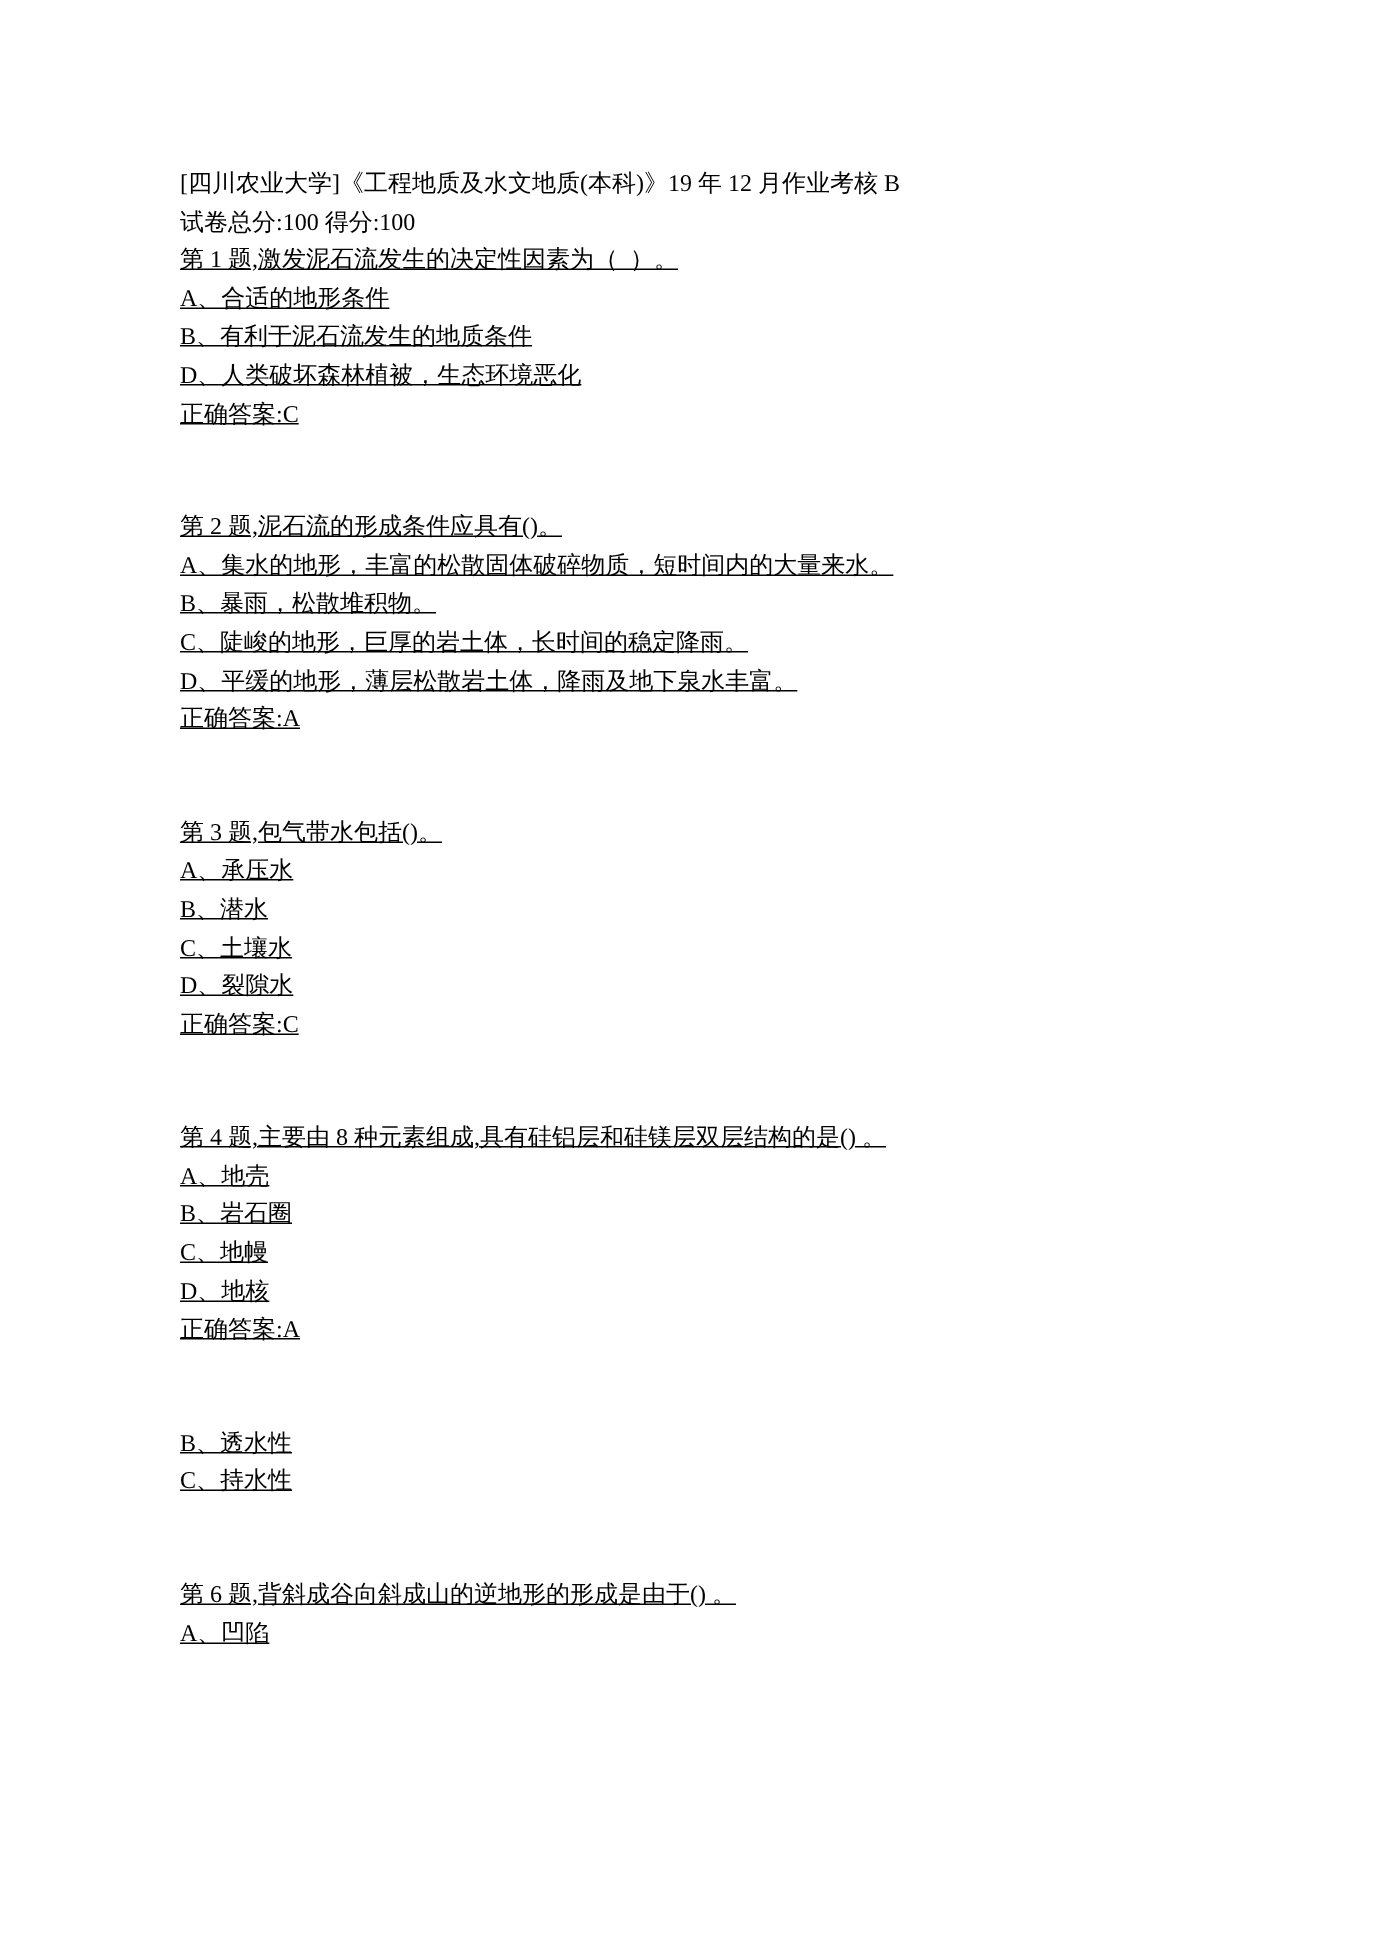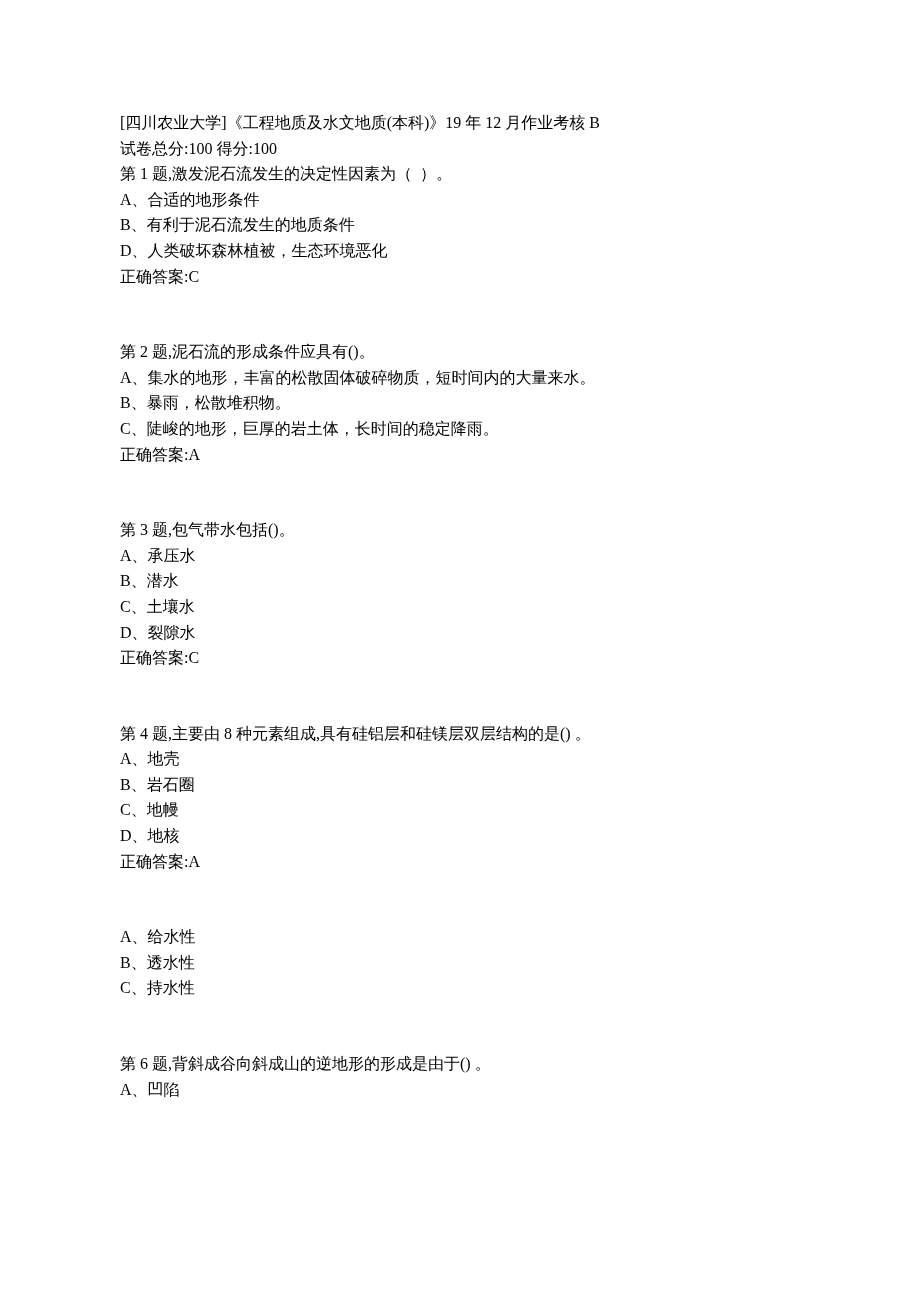--- a/index.html
+++ b/index.html
@@ -12,20 +12,21 @@
       font-family: "SimSun", "宋体", serif;
       font-size: 16px;
       line-height: 1.6;
       color: #000000;
       padding: 110px 120px 50px 120px;
       width: 920px;
     }
     .line {
       display: block;
       white-space: pre-wrap;
+      text-decoration: underline;
     }
     .header-line {
       display: block;
     }
   </style>
 </head>
 <body>
 
 <div class="header-line">[四川农业大学]《工程地质及水文地质(本科)》19 年 12 月作业考核 B</div>
 <div class="header-line">试卷总分:100     得分:100</div>
@@ -37,20 +38,21 @@
       <span class="line">B、有利于泥石流发生的地质条件</span>
       <span class="line">D、人类破坏森林植被，生态环境恶化</span>
       <span class="line">正确答案:C</span>
     </div>
     <div style="height: 50px;"></div>
     <div class="">
       <span class="line">第 2 题,泥石流的形成条件应具有()。</span>
       <span class="line">A、集水的地形，丰富的松散固体破碎物质，短时间内的大量来水。</span>
       <span class="line">B、暴雨，松散堆积物。</span>
       <span class="line">C、陡峻的地形，巨厚的岩土体，长时间的稳定降雨。</span>
+      <span class="line">D、平缓的地形，薄层松散岩土体，降雨及地下泉水丰富。</span>
       <span class="line">正确答案:A</span>
     </div>
     <div style="height: 50px;"></div>
     <div class="">
       <span class="line">第 3 题,包气带水包括()。</span>
       <span class="line">A、承压水</span>
       <span class="line">B、潜水</span>
       <span class="line">C、土壤水</span>
       <span class="line">D、裂隙水</span>
       <span class="line">正确答案:C</span>
@@ -59,21 +61,20 @@
     <div class="">
       <span class="line">第 4 题,主要由 8 种元素组成,具有硅铝层和硅镁层双层结构的是() 。</span>
       <span class="line">A、地壳</span>
       <span class="line">B、岩石圈</span>
       <span class="line">C、地幔</span>
       <span class="line">D、地核</span>
       <span class="line">正确答案:A</span>
     </div>
     <div style="height: 50px;"></div>
     <div class="">
-      <span class="line">A、给水性</span>
       <span class="line">B、透水性</span>
       <span class="line">C、持水性</span>
     </div>
     <div style="height: 50px;"></div>
     <div class="">
       <span class="line">第 6 题,背斜成谷向斜成山的逆地形的形成是由于() 。</span>
       <span class="line">A、凹陷</span>
     </div>
   </div>
 

